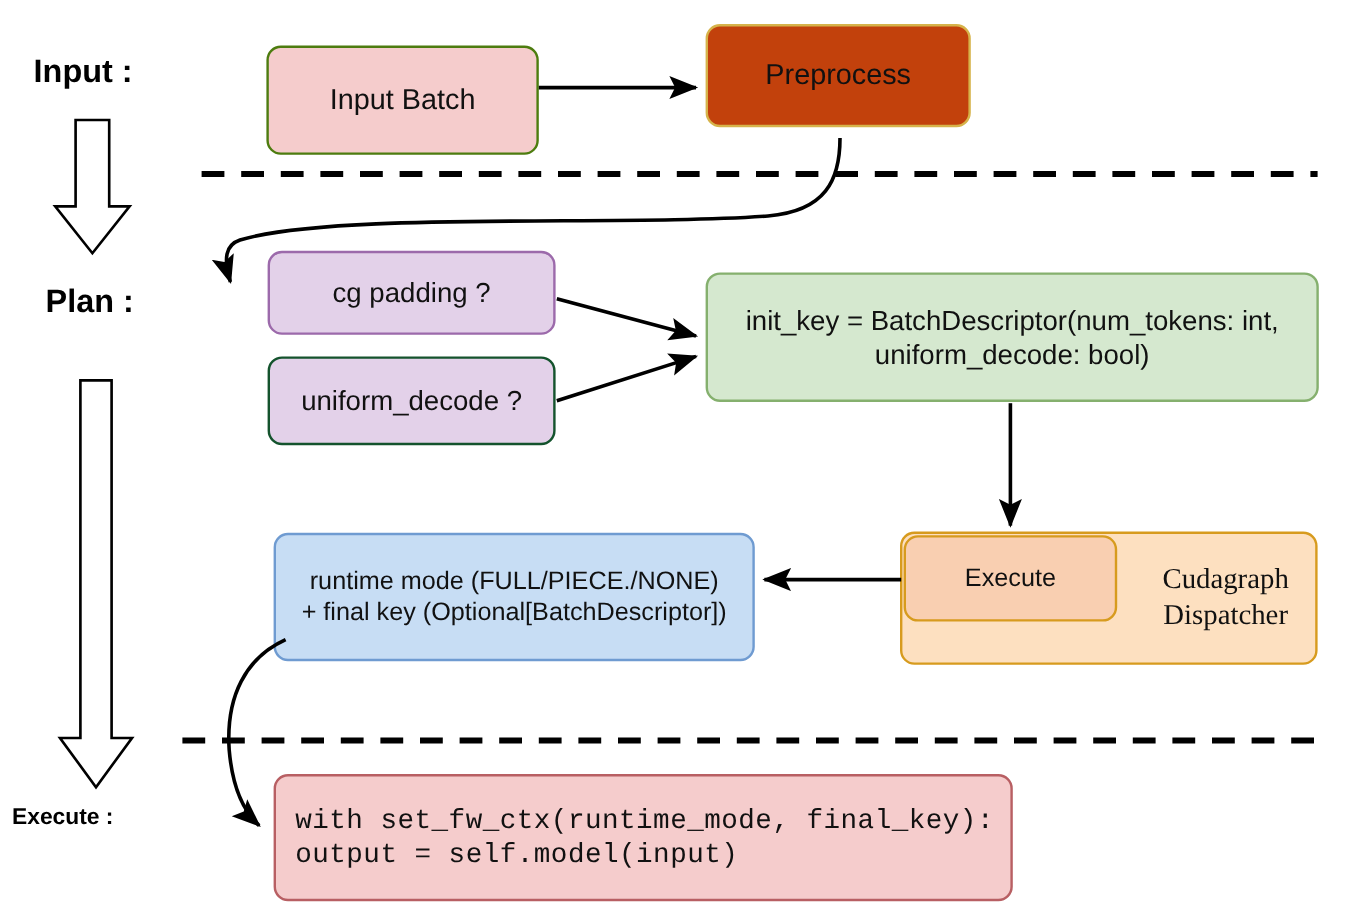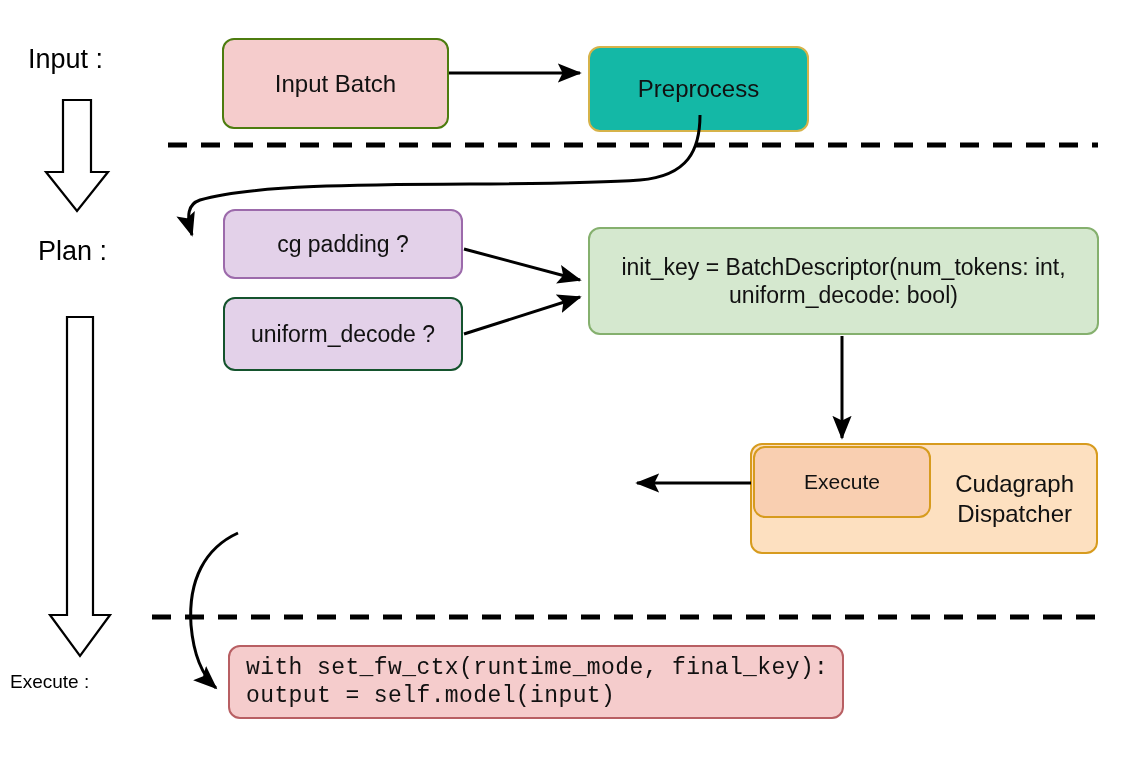--- a/index.html
+++ b/index.html
@@ -1,21 +1,21 @@
 <!DOCTYPE html>
 <html><head>
 <meta charset="utf-8">
 <style>
   html,body{margin:0;padding:0;background:#ffffff;}
   body{width:1142px;height:770px;font-family:"Liberation Sans",sans-serif;overflow:hidden;}
   #stage{position:relative;width:1142px;height:770px;background:#ffffff;}
 
   .stage-label{
     position:absolute;
-    font-weight:normal;
+    font-weight:bold;
     color:#000000;
     white-space:nowrap;
     line-height:1;
   }
 
   .node{
     position:absolute;
     box-sizing:border-box;
     border-radius:12px;
     display:flex;
@@ -27,22 +27,22 @@
     white-space:pre-line;
   }
 
   .n-input-batch{
     left:222px; top:28px; width:227px; height:91px;
     background:#f5cccc; border:2px solid #4d7c0f;
     font-size:24px;
     margin-top:10px;
   }
   .n-preprocess{
-    left:588px; top:46px; width:221px; height:86px;
-    background:#14b8a6; border:2px solid #d6b34a;
+    left:588px; top:20px; width:221px; height:86px;
+    background:#c2410c; border:2px solid #d6b34a;
     font-size:24px;
   }
   .n-cg-padding{
     left:223px; top:209px; width:240px; height:70px;
     background:#e3d1e9; border:2px solid #9c6aab;
     font-size:23px;
   }
   .n-uniform-decode{
     left:223px; top:297px; width:240px; height:74px;
     background:#e3d1e9; border:2px solid #14532d;
@@ -52,33 +52,34 @@
     left:588px; top:227px; width:511px; height:108px;
     background:#d5e8cf; border:2px solid #85b06e;
     font-size:23px;
   }
   .n-cudagraph{
     left:750px; top:443px; width:348px; height:111px;
     background:#fde0c0; border:2px solid #d79b1e;
     font-size:24px;
     align-items:center; justify-content:flex-end;
     padding-right:22px;
+    font-family:Liberation Serif, serif;
   }
   .n-dispatch{
     left:753px; top:446px; width:178px; height:72px;
     background:#f9cfb1; border:2px solid #d79b1e;
     font-size:21px;
   }
   .n-runtime-mode{
     left:228px; top:444px; width:401px; height:107px;
     background:#c7ddf4; border:2px solid #6f9bd1;
     font-size:21px;
   }
   .n-code{
-    left:228px; top:645px; width:616px; height:74px;
+    left:228px; top:645px; width:616px; height:106px;
     background:#f5cccc; border:2px solid #b85f63;
     font-family:"Liberation Mono",monospace;
     font-size:23px;
     align-items:center; justify-content:flex-start;
     padding-left:16px;
     text-align:left;
     letter-spacing:0.4px;
   }
 
   svg.overlay{position:absolute;left:0;top:0;width:1142px;height:770px;pointer-events:none;}
@@ -101,20 +102,22 @@
   <div class="node n-uniform-decode">uniform_decode ?</div>
 
   <div class="node n-init-key">init_key = BatchDescriptor(num_tokens: int,
 uniform_decode: bool)</div>
 
   <div class="node n-cudagraph">Cudagraph
 Dispatcher</div>
 
   <div class="node n-dispatch">Execute</div>
 
+  <div class="node n-runtime-mode">runtime mode (FULL/PIECE./NONE)
++ final key (Optional[BatchDescriptor])</div>
 
   <div class="node n-code">with set_fw_ctx(runtime_mode, final_key):
     output = self.model(input)</div>
 
   <svg class="overlay" viewBox="0 0 1142 770">
     <defs>
       <marker id="ah" markerWidth="9" markerHeight="9" refX="7.4" refY="3.2" orient="auto">
         <path d="M0,0 L8,3.2 L0,6.4 L1.6,3.2 Z" fill="#000000"></path>
       </marker>
     </defs>

